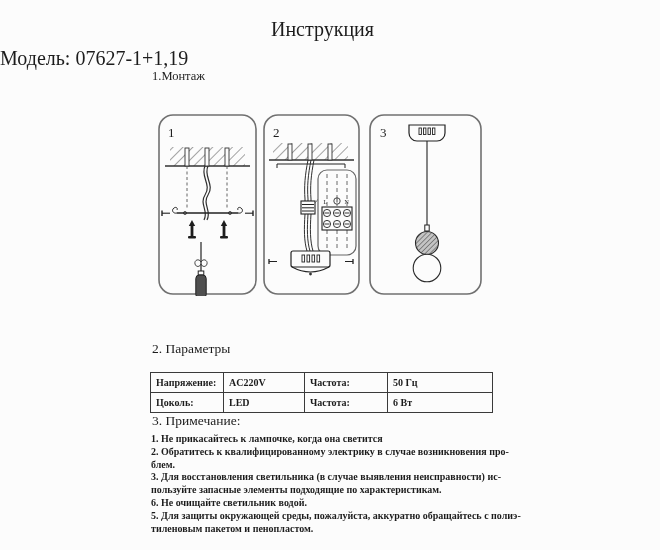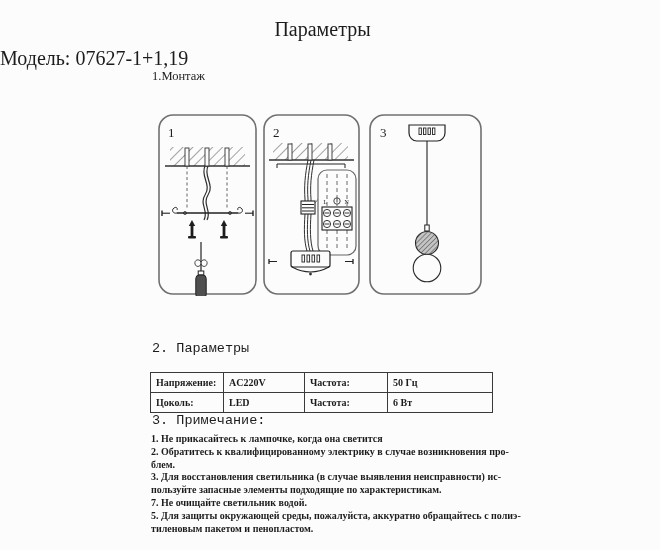--- a/index.html
+++ b/index.html
@@ -13,21 +13,21 @@
   }
   .abs{position:absolute;}
   .title{
     left:0;top:17px;width:645px;
     text-align:center;font-size:20px;line-height:24px;
   }
   .model{
     left:0;top:46px;width:645px;
     text-align:left;font-size:20px;line-height:24px;
   }
-  .sec-head{font-size:13.5px;line-height:16px;font-family:Liberation Mono, monospace;}
+  .sec-head{font-size:13.5px;line-height:16px;}
   .montage-head{left:152px;top:69px;font-size:12.5px;}
   .panels{left:157px;top:113px;width:340px;height:183px;}
   .panels svg{position:absolute;top:0;}
   .p1{left:0;}
   .p2{left:105px;}
   .p3{left:211px;}
   svg text{font-family:"Liberation Serif","DejaVu Serif",serif;fill:#1c1c1c;}
   .params-head{left:152px;top:341px;}
   table.params{
     left:150px;top:372px;
@@ -50,21 +50,21 @@
   .note{
     white-space:pre-line;
     font-size:10px;
     line-height:12.8px;
     font-weight:700;
   }
 </style>
 </head>
 <body>
 
-<div class="abs title">Параметры</div>
+<div class="abs title">Инструкция</div>
 <div class="abs model">Модель: 07627-1+1,19</div>
 <div class="abs montage-head">1.Монтаж</div>
 
 <div class="abs panels">
 
   <svg class="p1" width="101" height="183" viewBox="0 0 101 183">
     <defs>
       <pattern id="hc1" width="7" height="7" patternUnits="userSpaceOnUse" patternTransform="rotate(45)">
         <line x1="0" y1="0" x2="0" y2="7" stroke="#4a4a4a" stroke-width="1"></line>
       </pattern>
@@ -242,16 +242,16 @@
   </table>
 
 <div class="abs sec-head notes-head">3. Примечание:</div>
 
 <div class="abs notes">
   <div class="note">1. Не прикасайтесь к лампочке, когда она светится</div>
   <div class="note">2. Обратитесь к квалифицированному электрику в случае возникновения про-
 блем.</div>
   <div class="note">3. Для восстановления светильника (в случае  выявления неисправности) ис-
 пользуйте запасные элементы подходящие по характеристикам.</div>
-  <div class="note">7. Не очищайте  светильник водой.</div>
+  <div class="note">6. Не очищайте  светильник водой.</div>
   <div class="note">5. Для защиты окружающей среды, пожалуйста, аккуратно обращайтесь с полиэ-
 тиленовым пакетом и пенопластом.</div>
 </div>
 
 </body></html>

